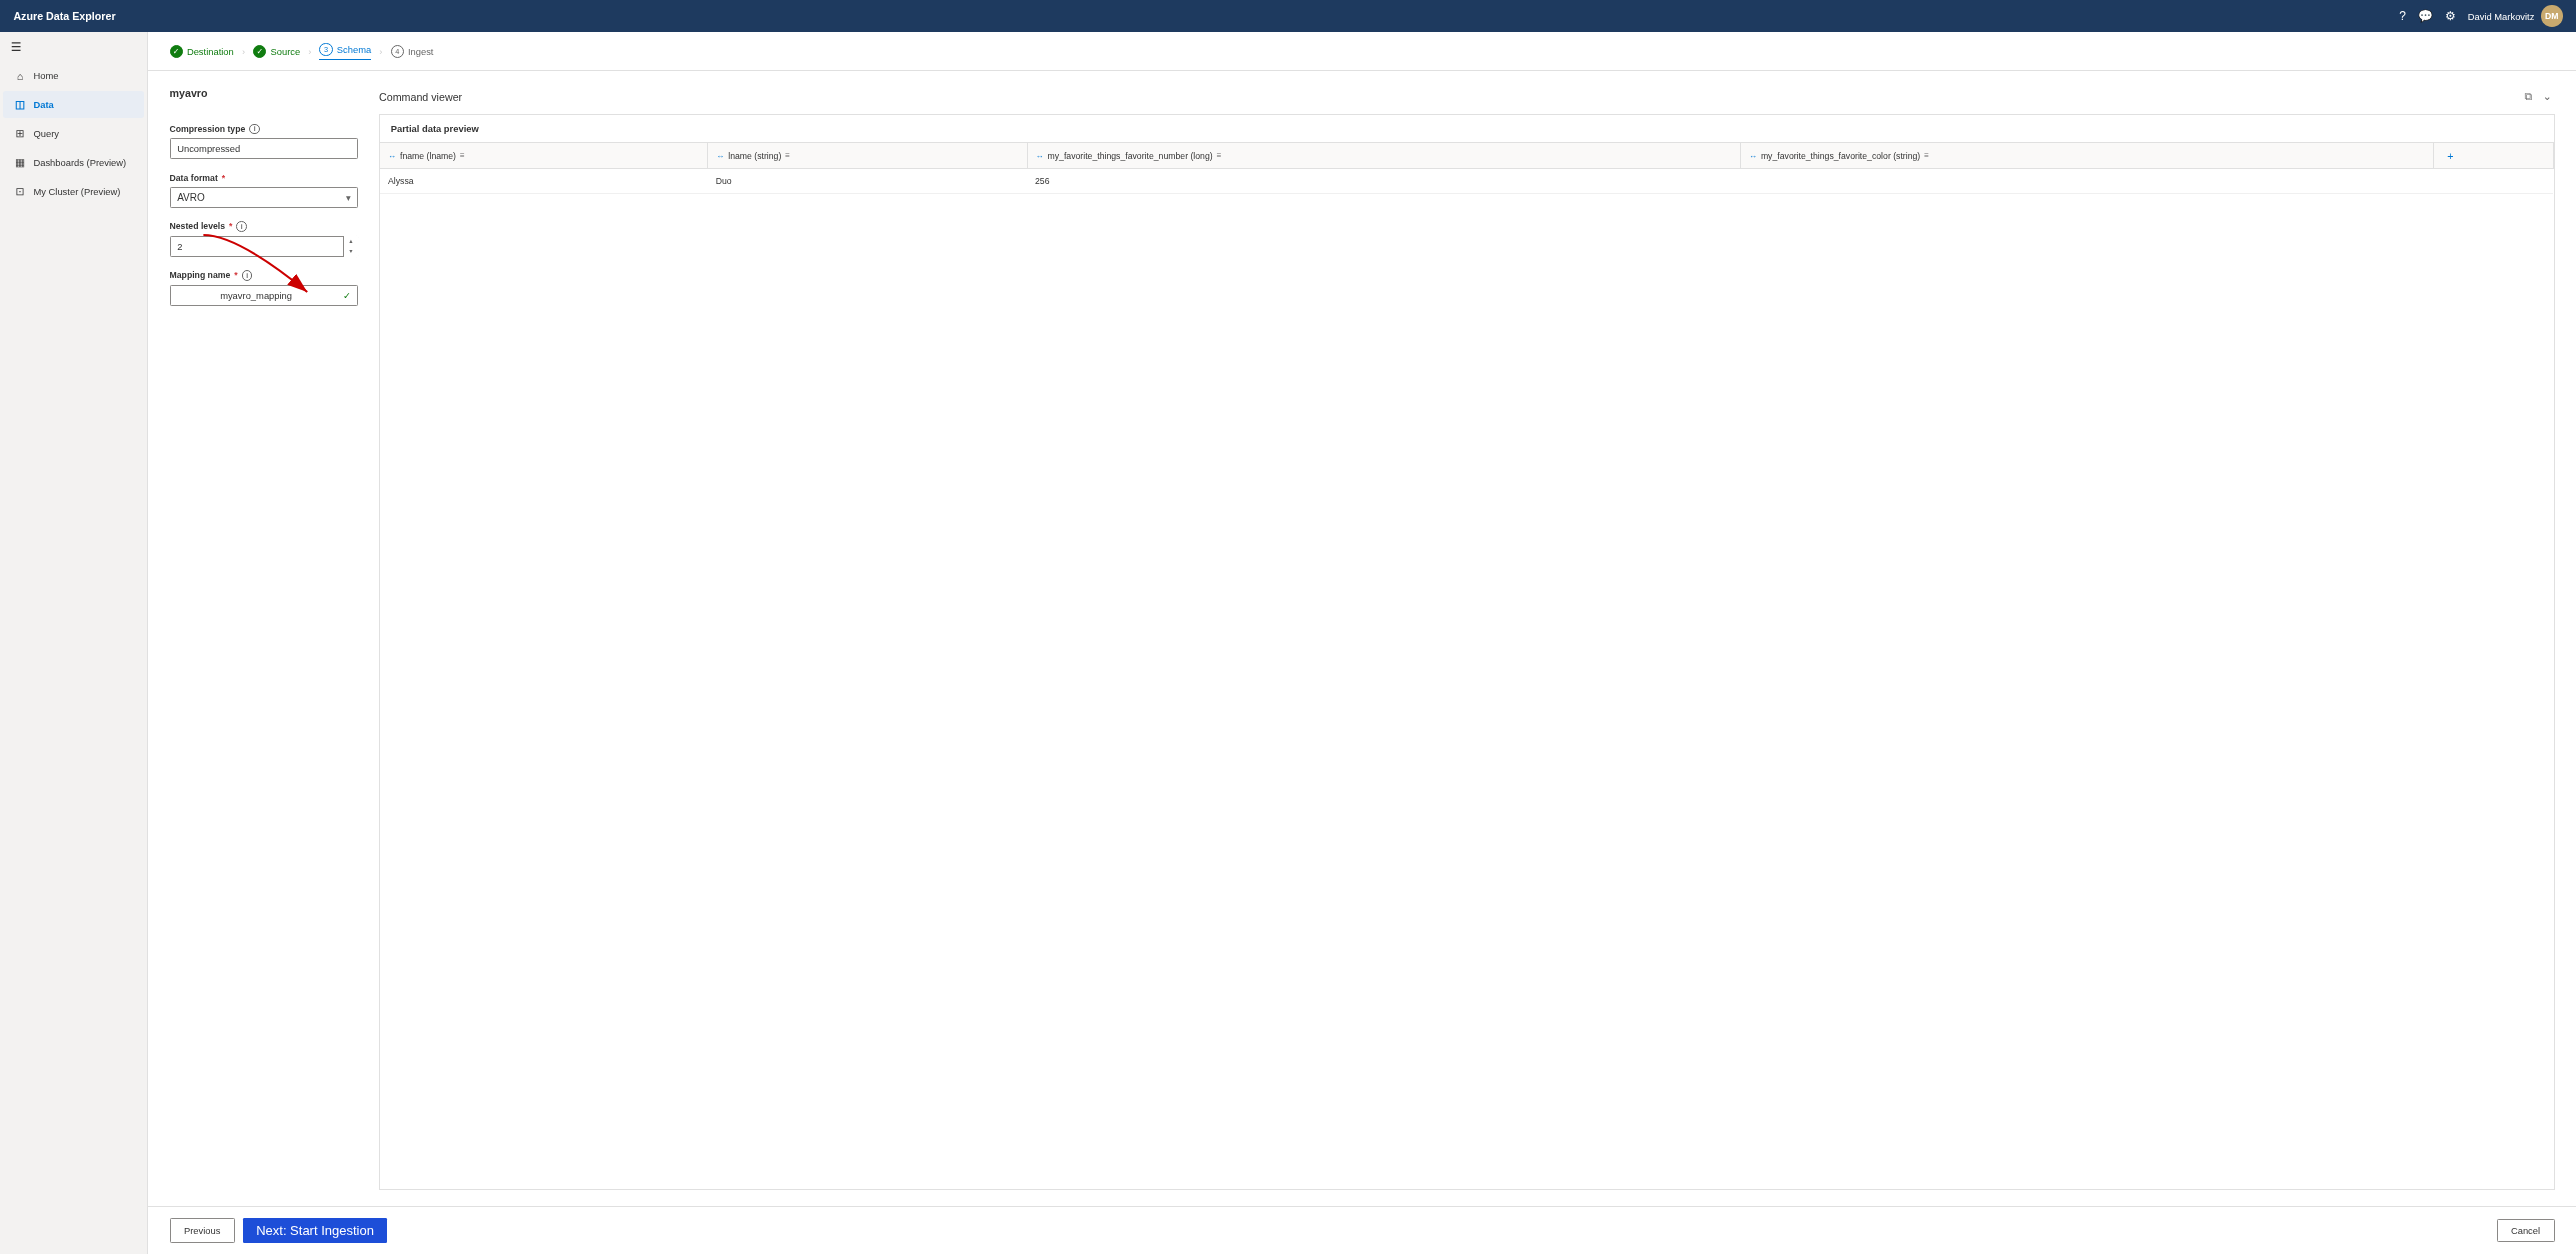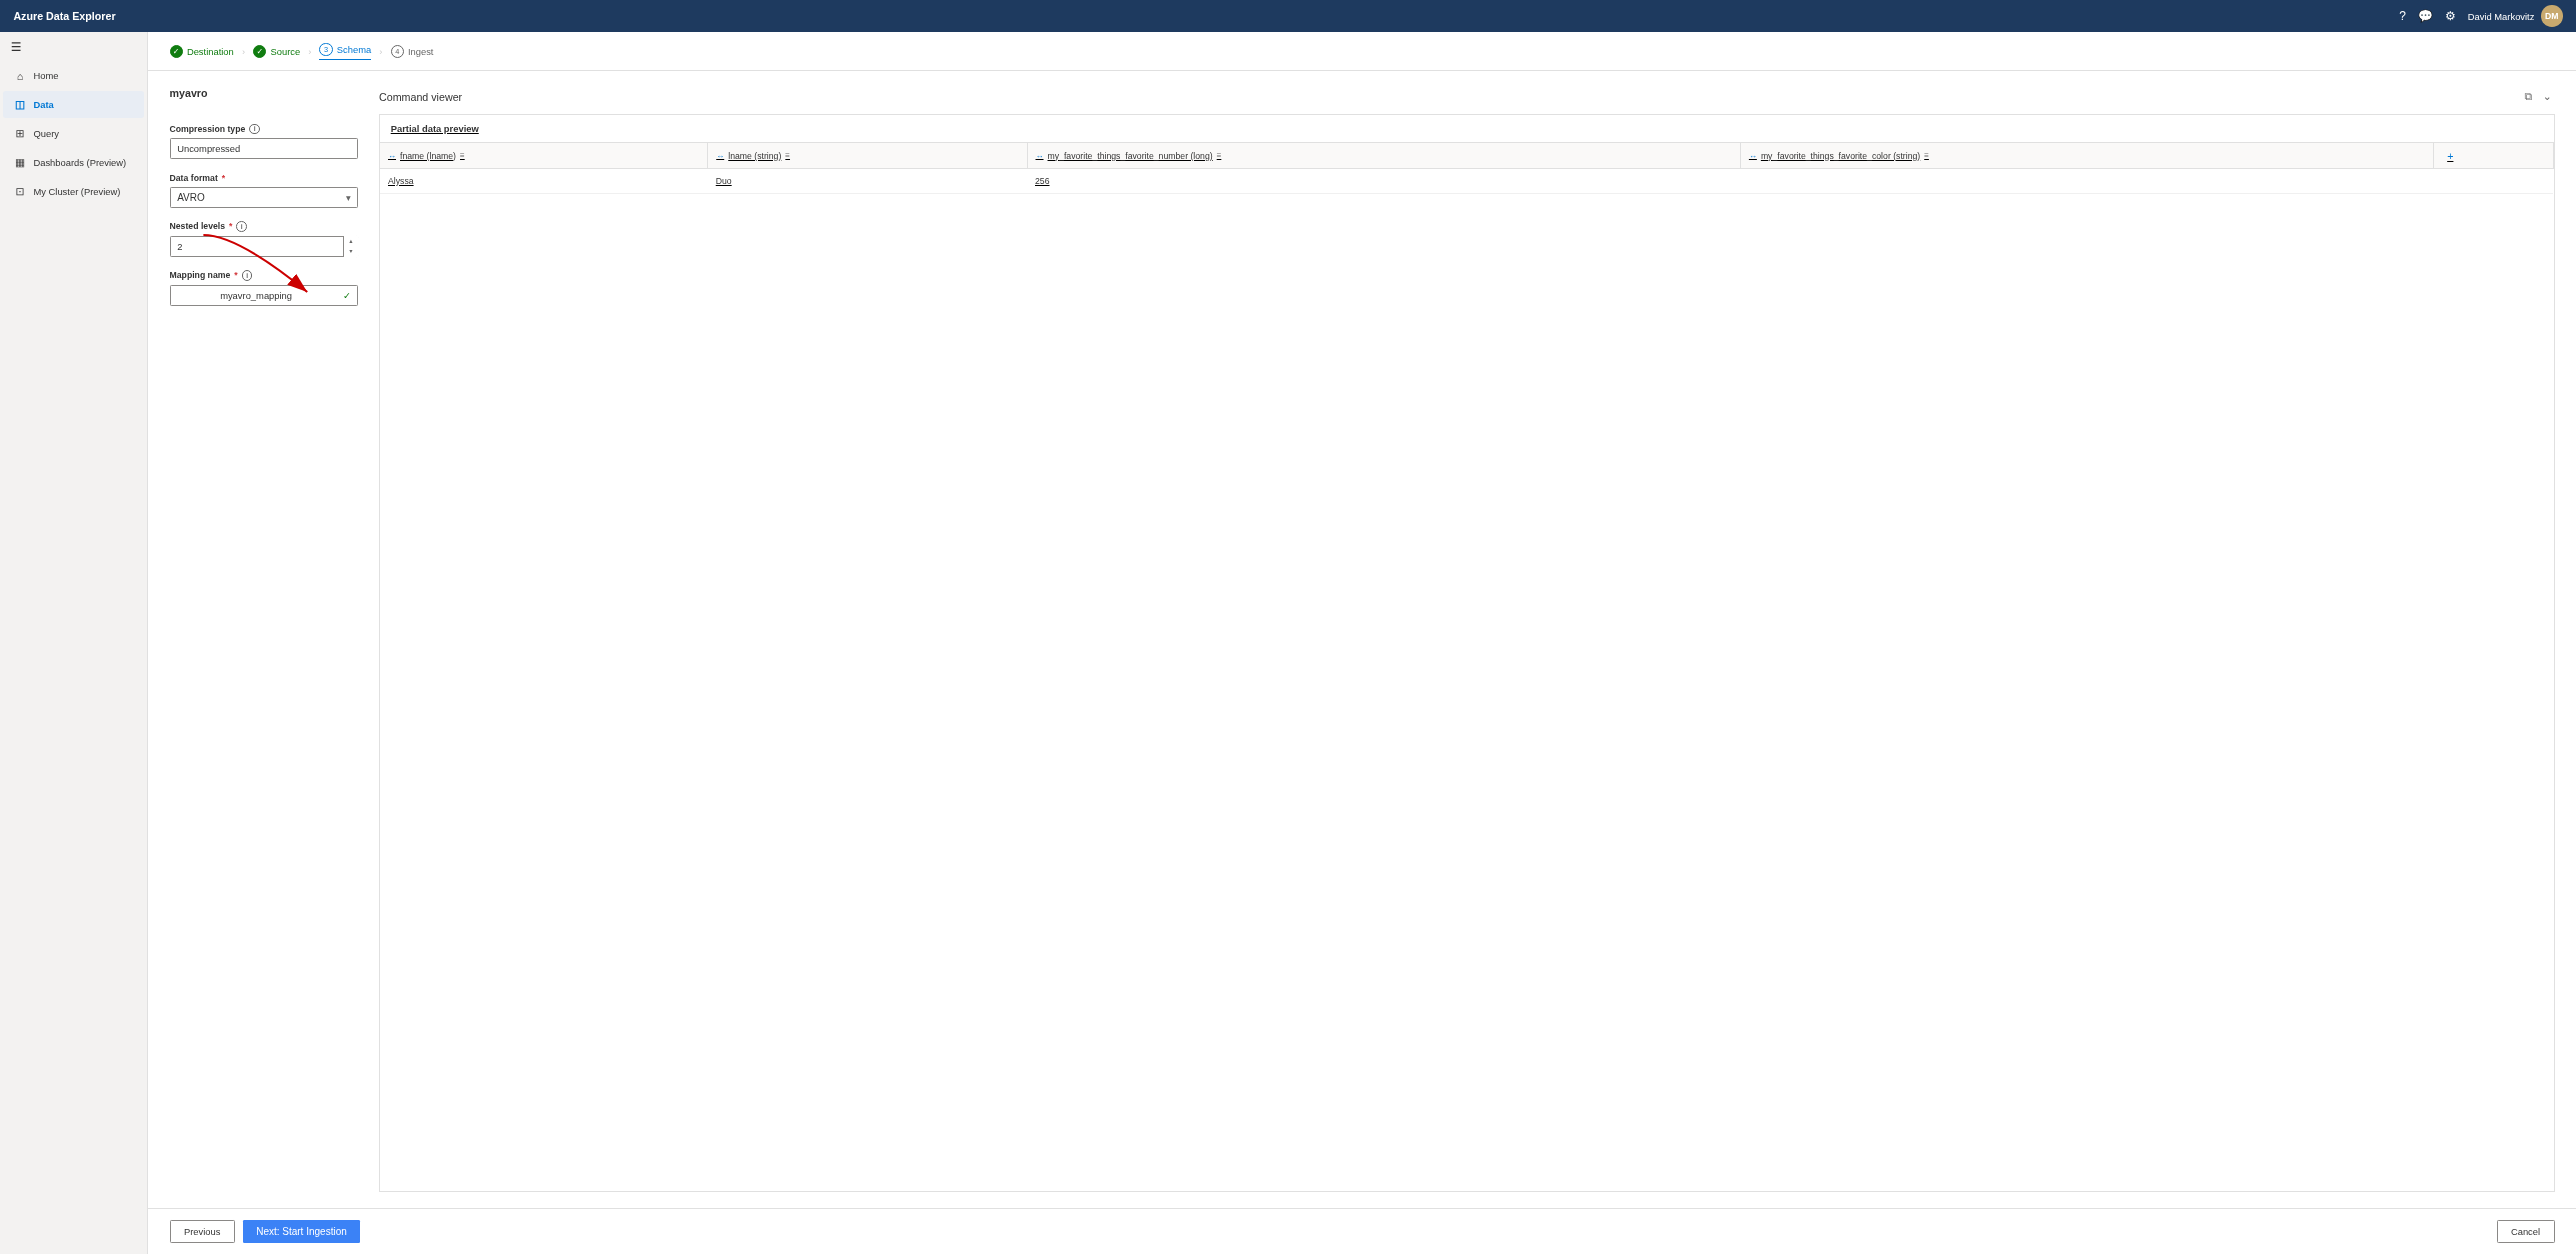--- a/index.html
+++ b/index.html
@@ -331,21 +331,20 @@
       color: #666;
       font-size: 10.7px;
       padding: 2.7px;
     }
     .preview-section {
       flex: 1;
       display: flex;
       flex-direction: column;
       border: 0.7px solid #e0e0e0;
       overflow: hidden;
-      text-decoration: underline;
     }
     .preview-title {
       font-size: 9.4px;
       font-weight: 600;
       color: #333;
       padding: 8px 10.7px;
       border-bottom: 0.7px solid #e0e0e0;
     }
     .data-table {
       overflow: auto;
@@ -410,24 +409,24 @@
       border: 0.7px solid #8a8886;
       background: white;
       border-radius: 1.3px;
       cursor: pointer;
       font-size: 9.4px;
       color: #333;
     }
     .btn-primary {
       padding: 5.4px 13.4px;
       border: none;
-      background: #3b82f6;
+      background: #1d4ed8;
       border-radius: 1.3px;
       cursor: pointer;
-      font-size: 10px;
+      font-size: 13px;
       color: white;
     }
 
     
     .red-arrow-svg {
       position: absolute;
       left: 20px;
       top: 141px;
       pointer-events: none;
     }

